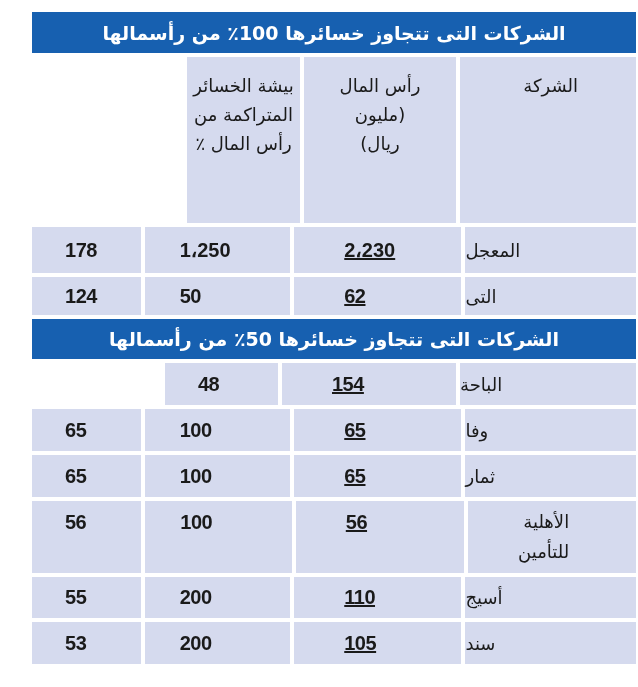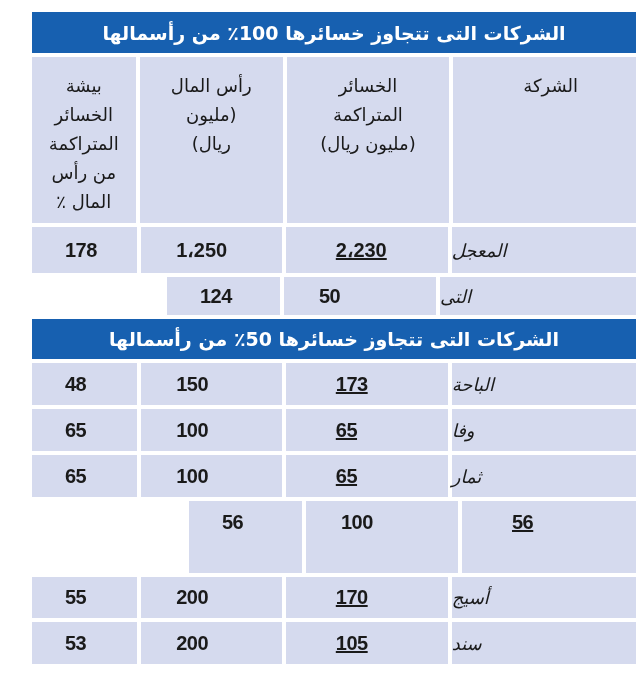--- a/index.html
+++ b/index.html
@@ -4,96 +4,96 @@
 <style>
   html, body { margin: 0; padding: 0; background: #ffffff; }
   body { width: 638px; height: 687px; position: relative; overflow: hidden;
          font-family: "DejaVu Sans", sans-serif; }
   .wrap { position: absolute; left: 32px; top: 12px; width: 604px; }
   .band { background: #1760b0; color: #ffffff; height: 41px; display: flex;
           align-items: center; justify-content: center; font-weight: bold;
           font-size: 19px; direction: rtl; margin-bottom: 4px; }
   .row { display: flex; flex-direction: row-reverse; gap: 4px; margin-bottom: 4px; }
   .cell { background: #d5daee; color: #1a1a1a; box-sizing: border-box; }
-  .c1 { width: 196px; }
+  .c1 { width: 176px; }
   .c2 { width: 174px; }
   .c3 { width: 152px; }
   .c4 { width: 113px; }
   .head .cell { height: 166px; font-size: 18px; line-height: 29px; text-align: center;
                 padding-top: 14px; direction: rtl; }
   .head .c1 { text-align: right; padding-right: 58px; }
   .num { font-family: "Liberation Sans", sans-serif; font-size: 20px; font-weight: bold;
          letter-spacing: -0.5px; }
   .data .cell { display: flex; align-items: center; justify-content: center; }
-  .data .c1 { justify-content: flex-end; padding-right: 76px; direction: rtl; font-size: 18px; font-style: italic; }
+  .data .c1 { justify-content: flex-end; padding-right: 76px; direction: rtl; font-size: 18px; }
   .data .c4 { justify-content: flex-start; padding-left: 33px; }
   .data .c3 { justify-content: flex-start; padding-left: 35px; }
   .data .c2 { justify-content: flex-start; padding-left: 50px; text-decoration: underline; }
   .tall .cell { align-items: flex-start; padding-top: 10px; }
   .tall .c1 { line-height: 30px; padding-top: 6px; text-align: right; }
 </style>
 </head>
 <body>
 
 <div class="wrap">
 
   <div class="band">الشركات التى تتجاوز خسائرها 100٪ من رأسمالها</div>
 
   <div class="row head">
     <div class="cell c1">الشركة</div>
-    <div class="cell c2" style="padding-left:22px;padding-right:22px;">الخسائر المتراكمة (مليون ريال)</div>
     <div class="cell c3" style="padding-left:30px;padding-right:30px;">رأس المال (مليون ريال)</div>
     <div class="cell c4" style="padding-left:6px;padding-right:6px;">بيشة الخسائر المتراكمة من رأس المال ٪</div>
   </div>
 
   <div class="row data" style="height:46px;">
     <div class="cell c1">المعجل</div>
     <div class="cell c2 num">2،230</div>
     <div class="cell c3 num">1،250</div>
     <div class="cell c4 num">178</div>
   </div>
 
   <div class="row data" style="height:38px;">
     <div class="cell c1">التى</div>
+    <div class="cell c2 num">62</div>
     <div class="cell c3 num">50</div>
     <div class="cell c4 num">124</div>
   </div>
 
   <div class="band" style="height:40px;">الشركات التى تتجاوز خسائرها 50٪ من رأسمالها</div>
 
   <div class="row data" style="height:42px;">
     <div class="cell c1">الباحة</div>
-    <div class="cell c2 num">173</div>
-    <div class="cell c3 num">150</div>
+    <div class="cell c2 num">154</div>
     <div class="cell c4 num">48</div>
   </div>
 
   <div class="row data" style="height:42px;">
     <div class="cell c1">وفا</div>
     <div class="cell c2 num">65</div>
     <div class="cell c3 num">100</div>
     <div class="cell c4 num">65</div>
   </div>
 
   <div class="row data" style="height:42px;">
     <div class="cell c1">ثمار</div>
     <div class="cell c2 num">65</div>
     <div class="cell c3 num">100</div>
     <div class="cell c4 num">65</div>
   </div>
 
   <div class="row data tall" style="height:72px;">
+    <div class="cell c1" style="width:168px;padding-left:50px;">الأهلية للتأمين</div>
     <div class="cell c2 num">56</div>
     <div class="cell c3 num">100</div>
     <div class="cell c4 num">56</div>
   </div>
 
   <div class="row data" style="height:41px;">
     <div class="cell c1">أسيج</div>
-    <div class="cell c2 num">170</div>
+    <div class="cell c2 num">110</div>
     <div class="cell c3 num">200</div>
     <div class="cell c4 num">55</div>
   </div>
 
   <div class="row data" style="height:42px;">
     <div class="cell c1">سند</div>
     <div class="cell c2 num">105</div>
     <div class="cell c3 num">200</div>
     <div class="cell c4 num">53</div>
   </div>

